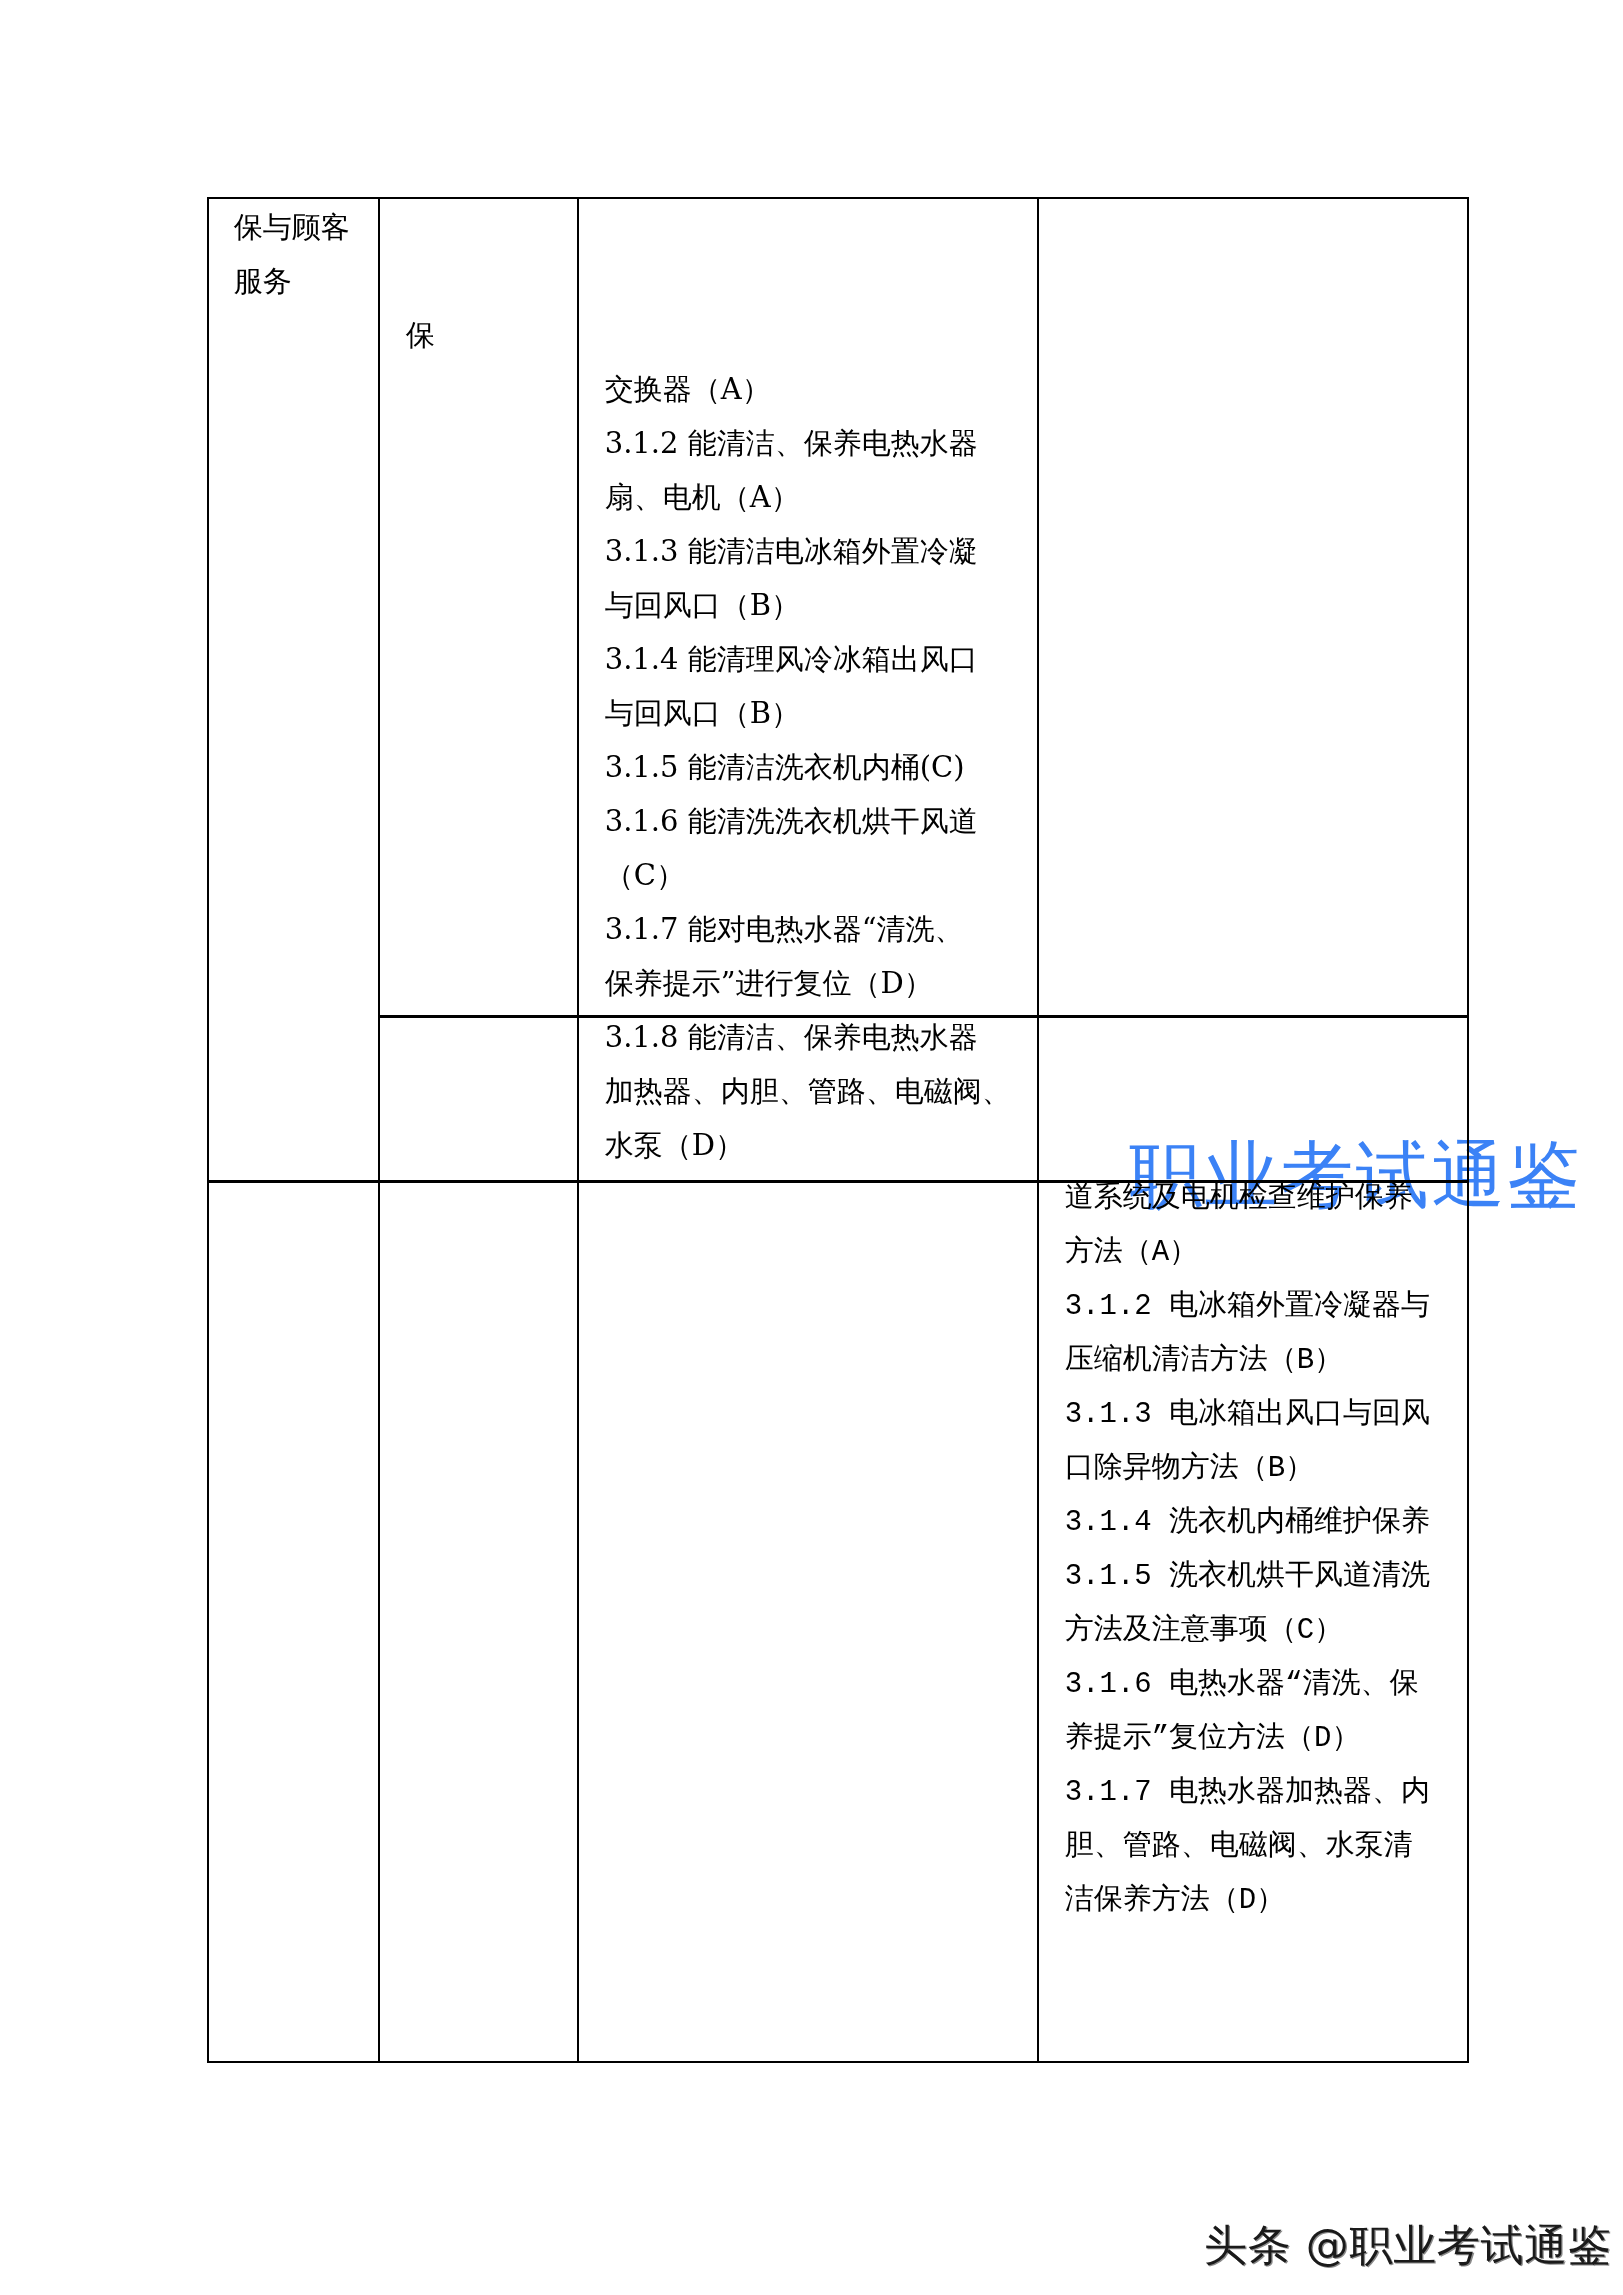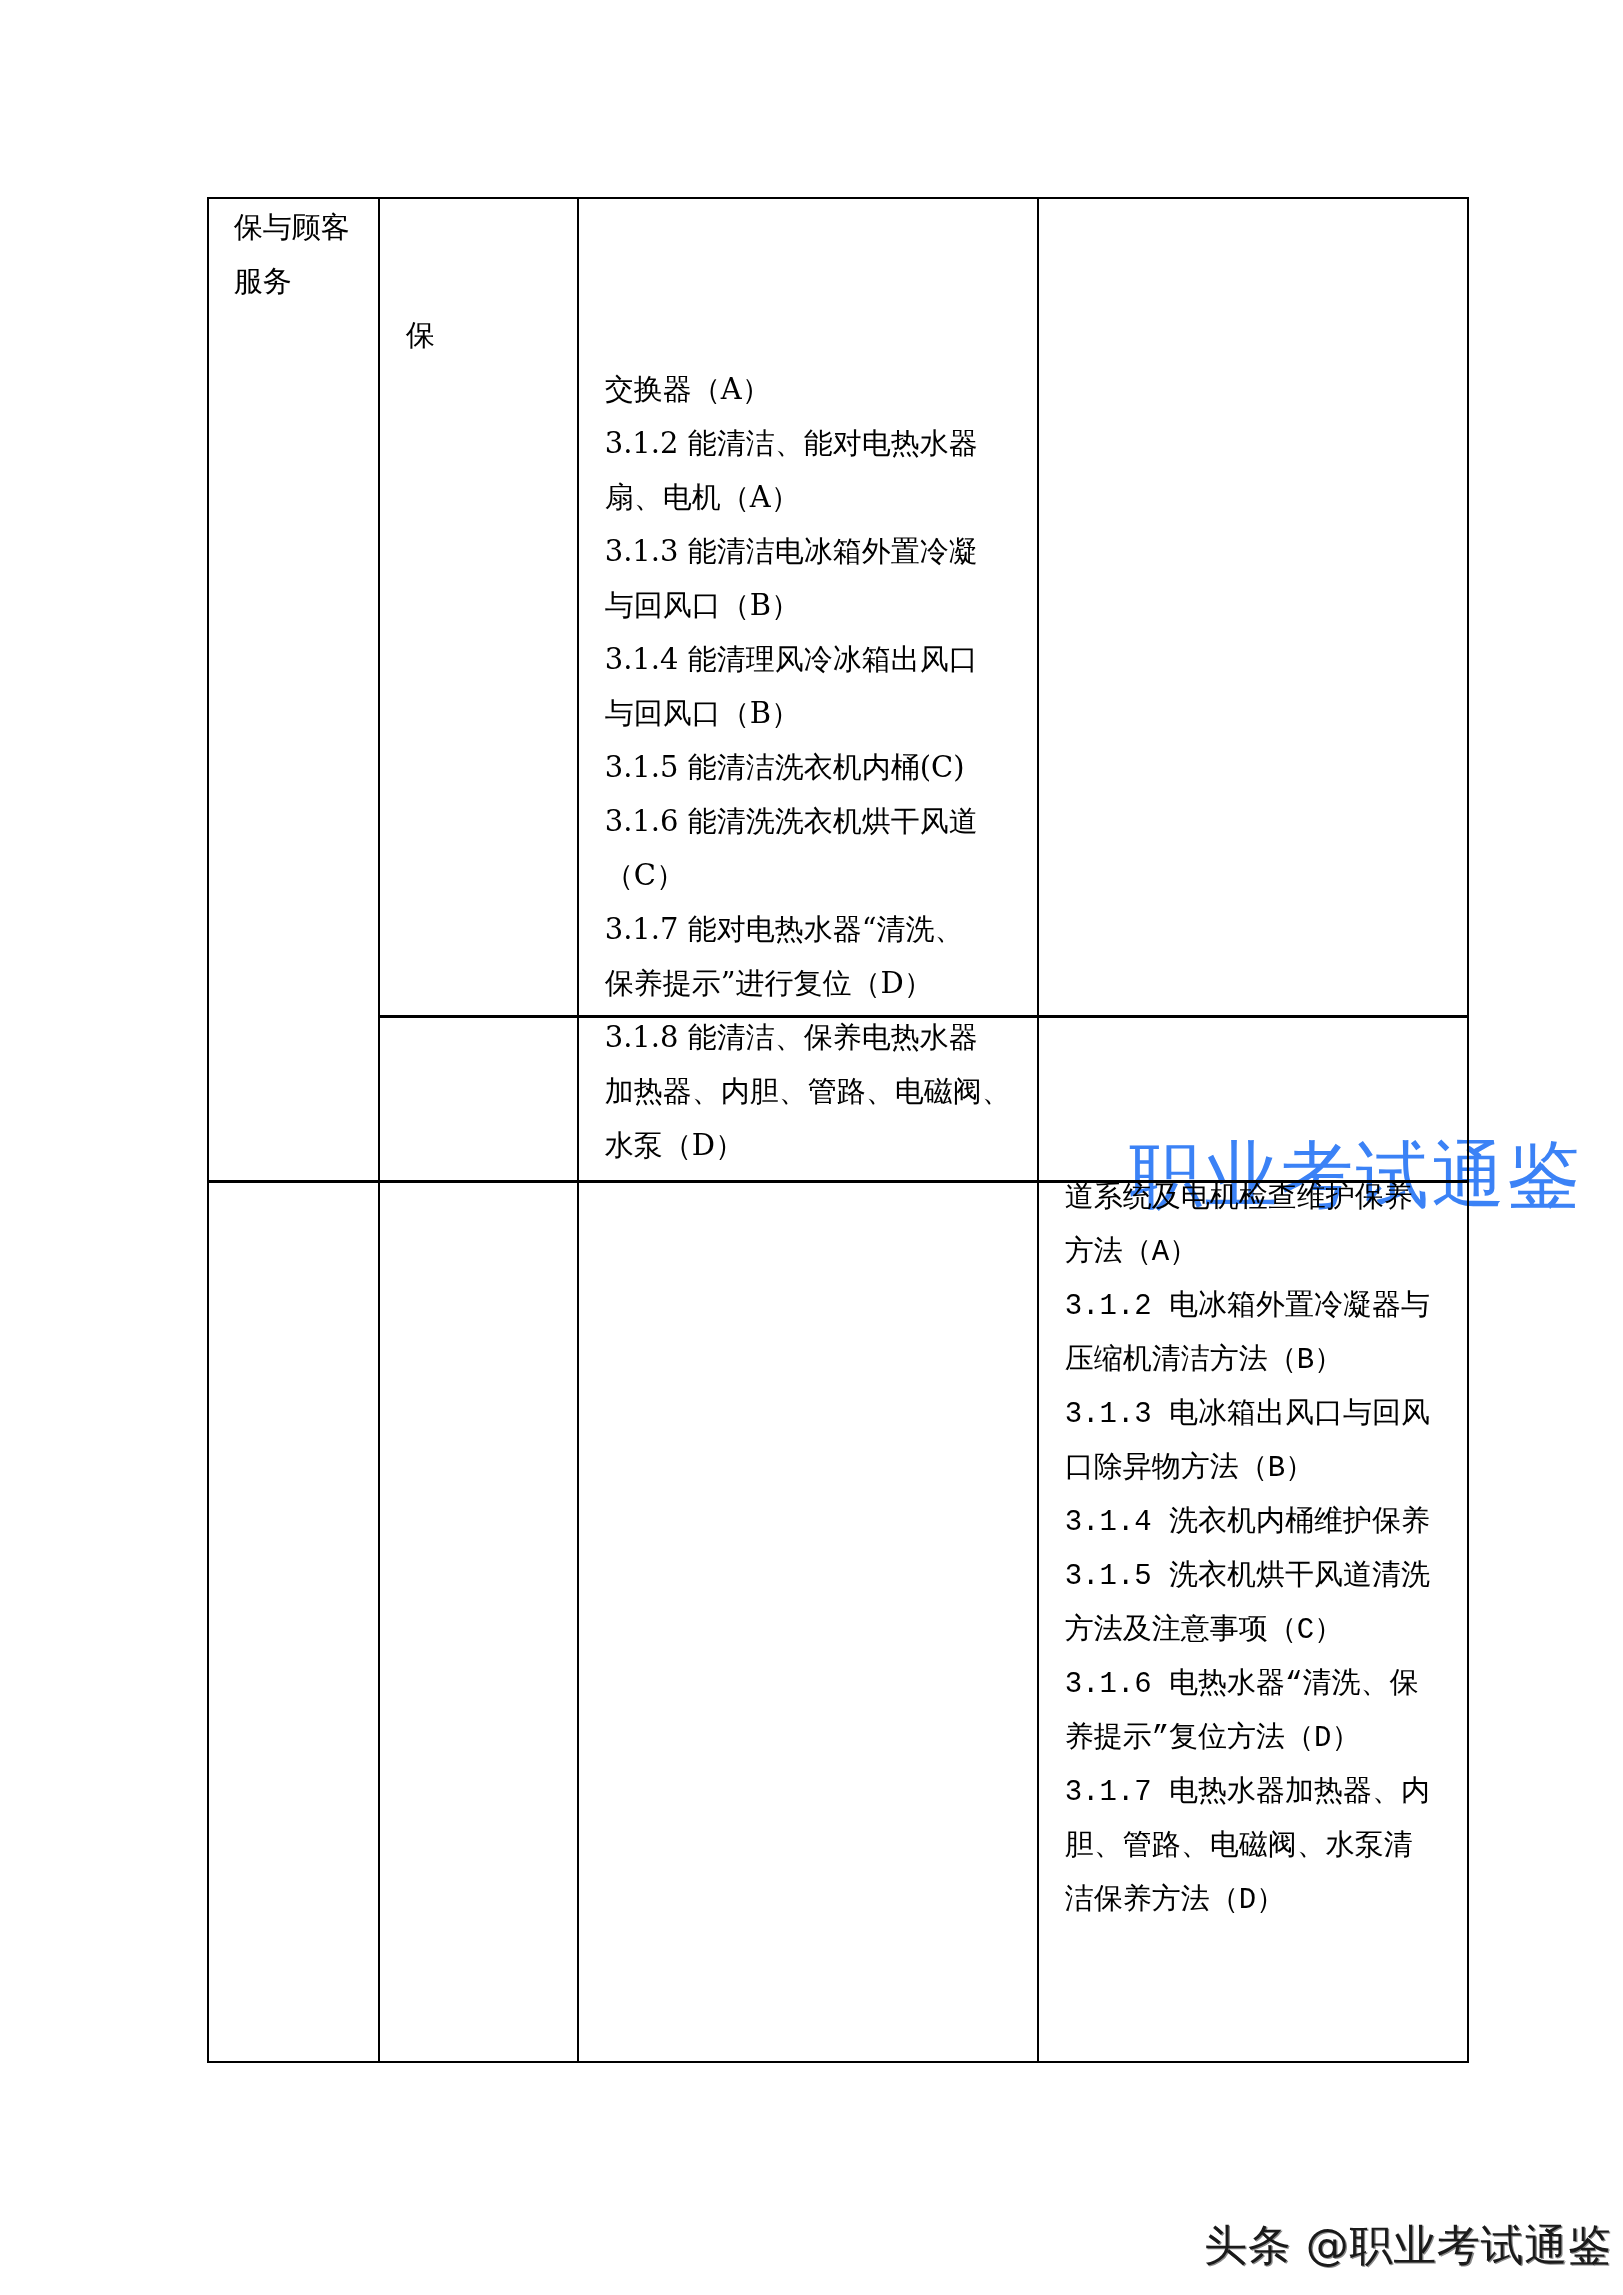--- a/index.html
+++ b/index.html
@@ -36,21 +36,21 @@
 <div class="cell txt" style="left:208px; top:200px; width:170px;">
   <span class="ln">保与顾客</span>
   <span class="ln">服务</span>
 </div>
 
 <div class="cell txt" style="left:380px; top:200px; width:196px;">
   <span class="ln">保</span>
 </div>
 <div class="cell txt" style="left:579px; top:200px; width:458px;">
   <span class="ln">交换器（A）</span>
-  <span class="ln">3.1.2 能清洁、能对电热水器</span>
+  <span class="ln">3.1.2 能清洁、保养电热水器</span>
   <span class="ln">扇、电机（A）</span>
   <span class="ln">3.1.3 能清洁电冰箱外置冷凝</span>
   <span class="ln">与回风口（B）</span>
   <span class="ln">3.1.4 能清理风冷冰箱出风口</span>
   <span class="ln">与回风口（B）</span>
   <span class="ln">3.1.5 能清洁洗衣机内桶(C)</span>
   <span class="ln">3.1.6 能清洗洗衣机烘干风道</span>
   <span class="ln">（C）</span>
   <span class="ln">3.1.7 能对电热水器“清洗、</span>
   <span class="ln">保养提示”进行复位（D）</span>

